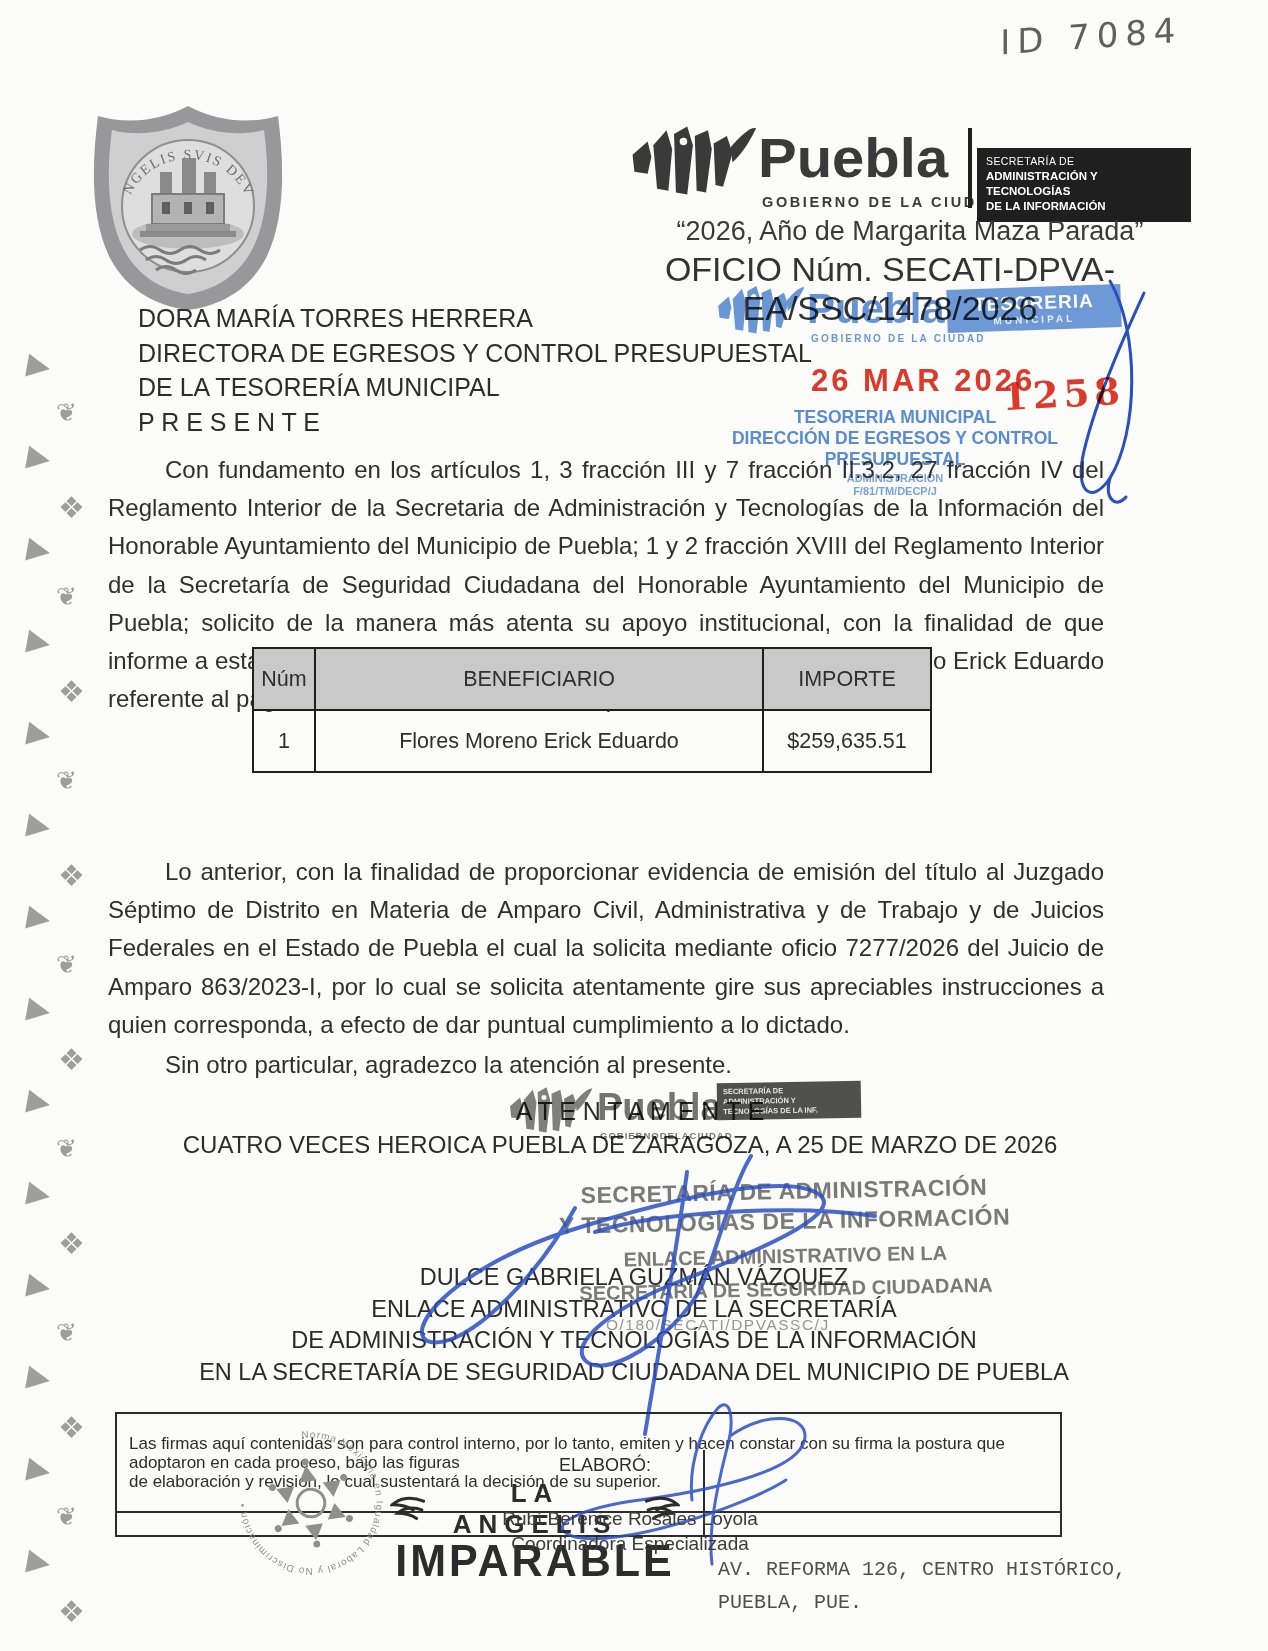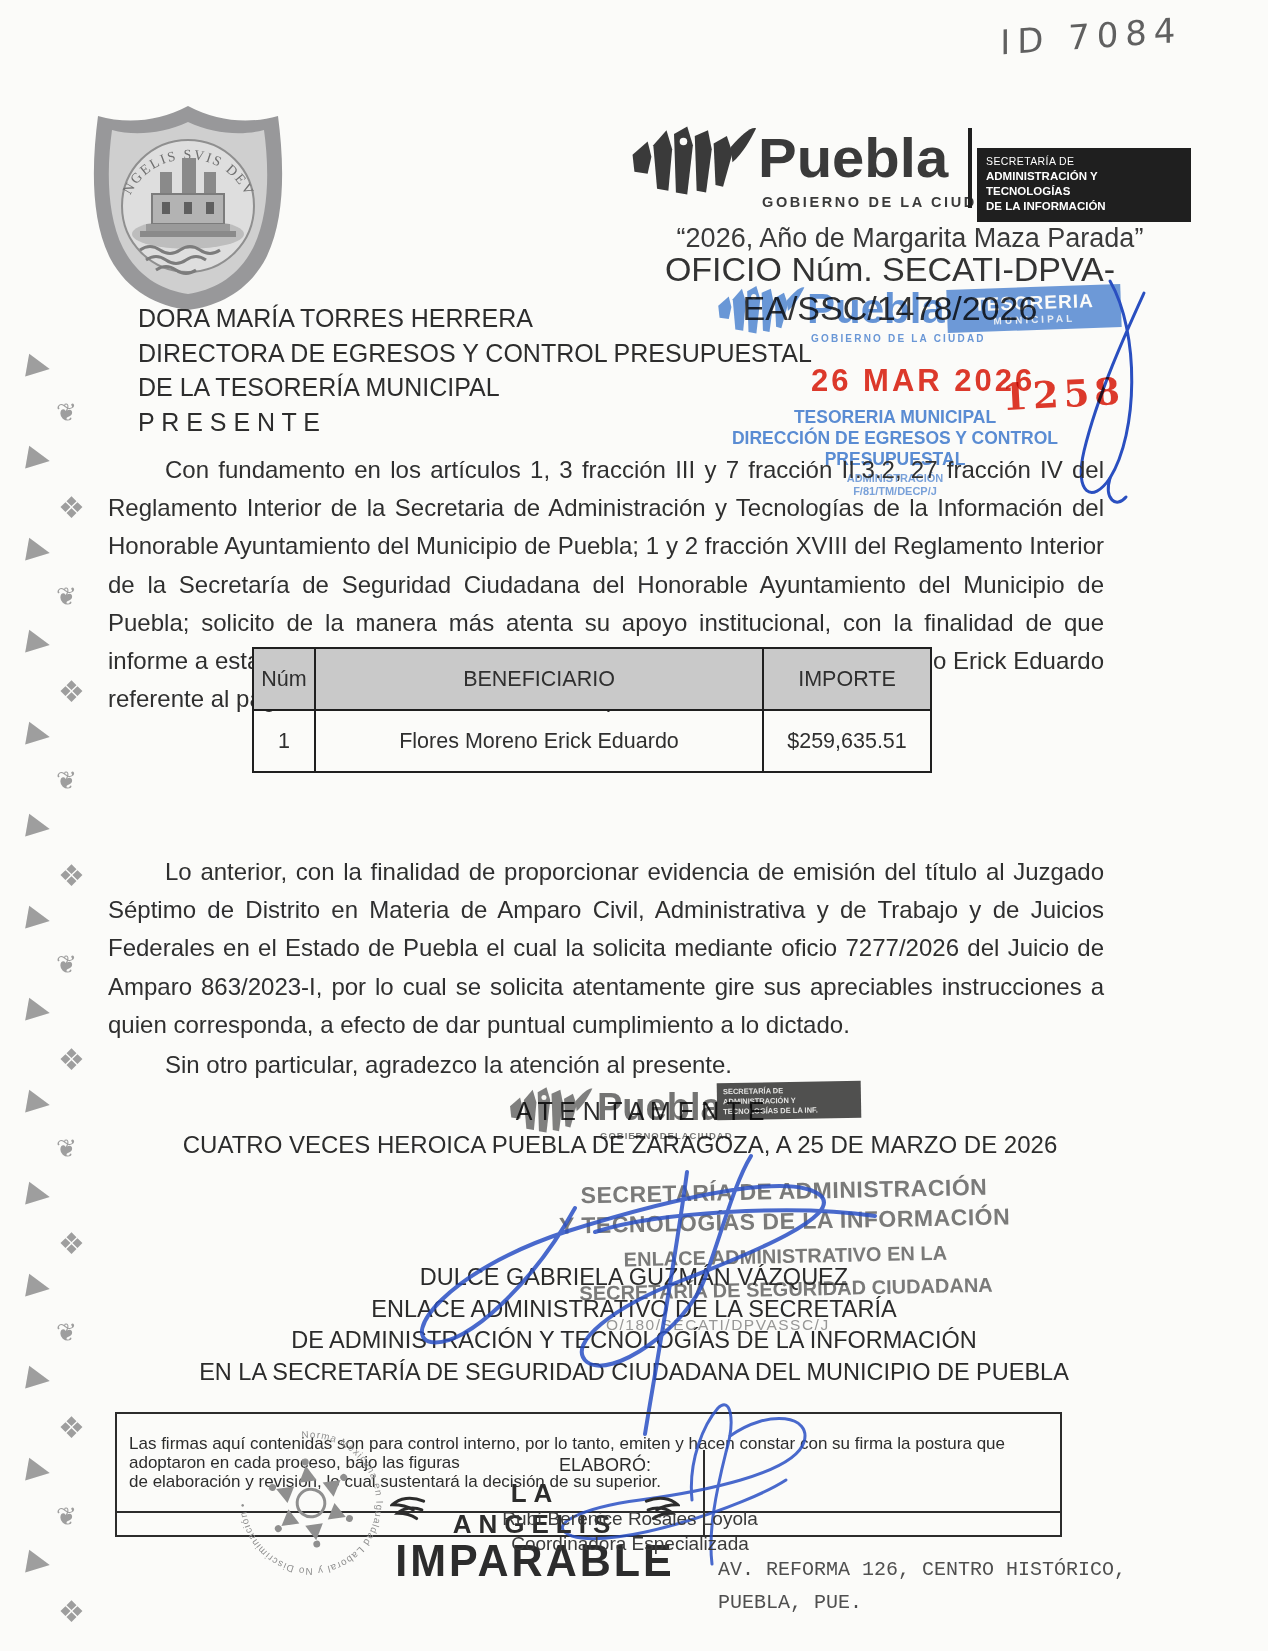--- a/index.html
+++ b/index.html
@@ -11,21 +11,21 @@
     color:#606060;transform:rotate(-4deg) skewX(-4deg);letter-spacing:7px;font-weight:400;}
   
   .brand{left:625px;top:122px;width:545px;height:100px;color:#3a3a3a;}
   .brand-icon{left:0;top:0;width:132px;height:92px;}
   .brand-word{left:133px;top:2px;font-size:58px;font-weight:bold;letter-spacing:0;transform:scaleY(.96);}
   .brand-tag{left:137px;top:72px;font-size:14.5px;font-weight:bold;letter-spacing:2.6px;}
   .brand-div{left:343px;top:6px;height:80px;border-left:4px solid #1f1f1f;}
   .brand-box{left:352px;top:26px;width:196px;background:#1f1f1f;color:#fff;padding:7px 9px 8px;line-height:1.32;}
   .brand-box .b1{font-size:10.5px;letter-spacing:.4px;}
   .brand-box .b2{font-size:11.5px;font-weight:bold;}
-  .motto{left:640px;top:216px;width:540px;text-align:center;font-size:27px;color:#3a3a3a;margin-top:7px;}
+  .motto{left:640px;top:216px;width:540px;text-align:center;font-size:27px;color:#3a3a3a;}
   .oficio{left:600px;top:250px;width:580px;text-align:center;font-size:34px;color:#333;}
   
   .recipient{left:138px;top:301px;font-size:25px;line-height:34.5px;color:#2d2d2d;}
   
   .stamp{mix-blend-mode:multiply;}
   .blue-stamp{left:695px;top:283px;width:480px;height:240px;color:#5b8ed8;}
   .bs-icon{left:18px;top:0;width:92px;height:64px;opacity:.9;}
   .bs-word{left:112px;top:2px;font-size:42px;font-weight:bold;opacity:.92;}
   .bs-tag{left:116px;top:50px;font-size:10px;font-weight:bold;letter-spacing:2.2px;opacity:.9;}
   .bs-box{left:252px;top:4px;width:158px;background:rgba(91,142,216,.88);color:#fff;

